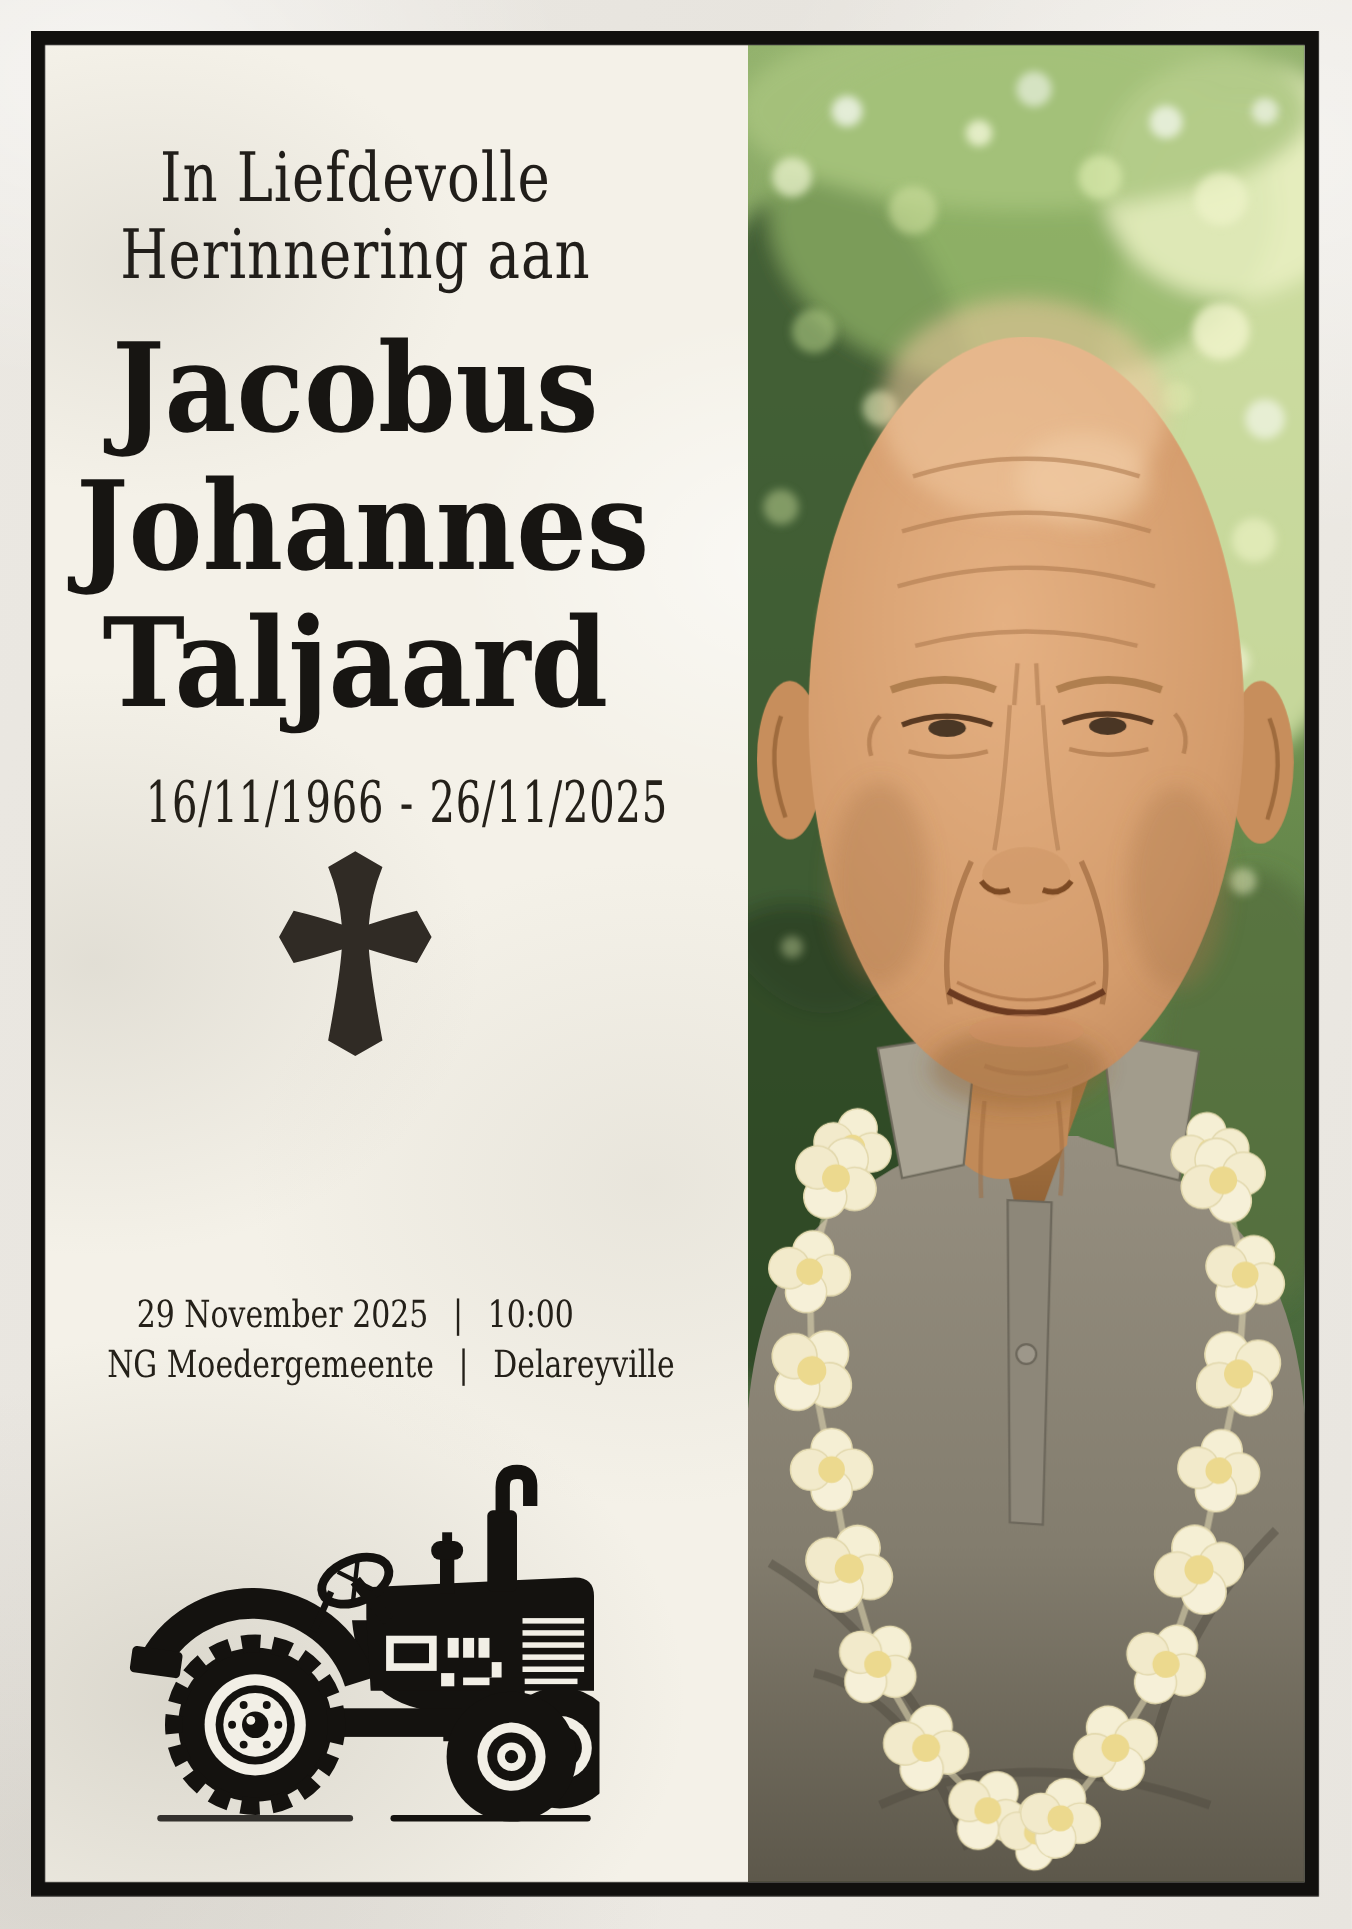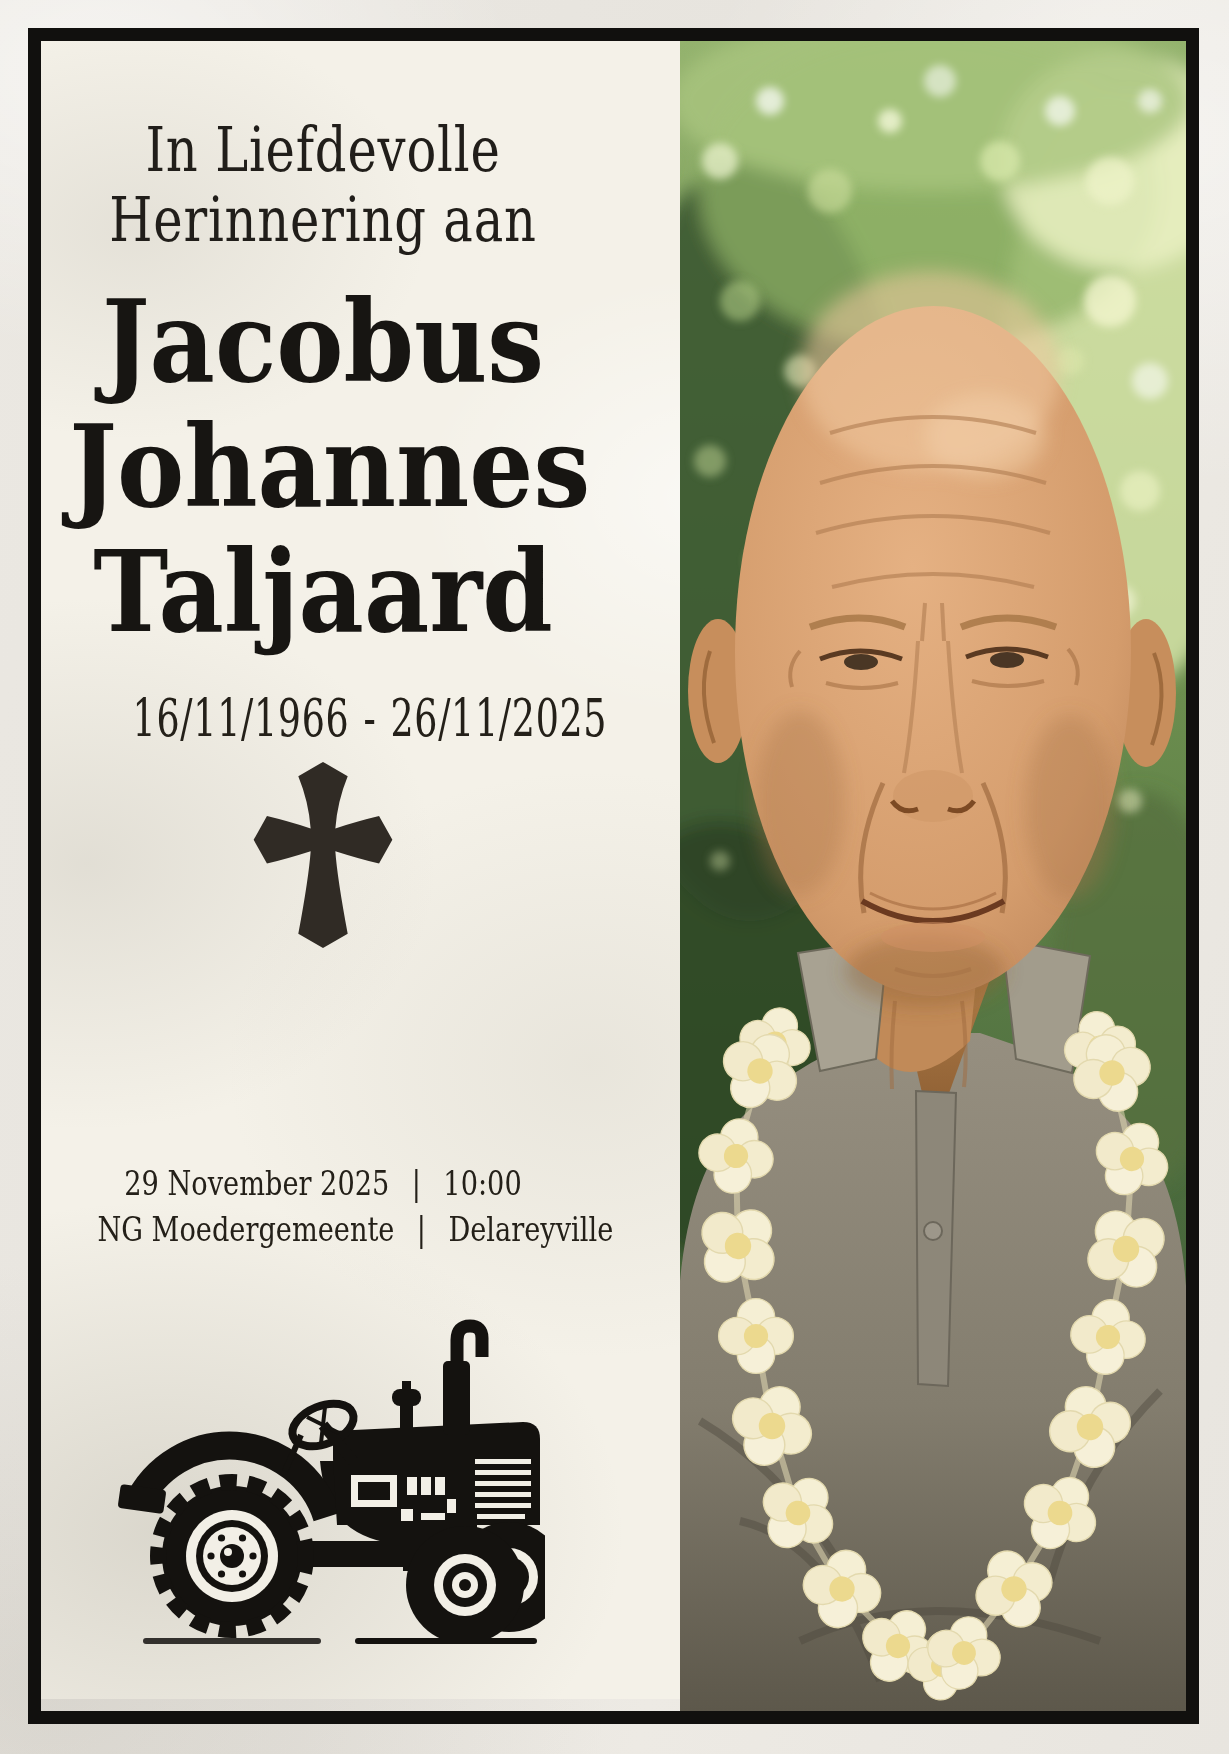--- a/index.html
+++ b/index.html
@@ -11,21 +11,21 @@
       radial-gradient(800px 600px at 4% 96%, rgba(180,176,166,.30), transparent 70%),
       linear-gradient(105deg,#ebe8e2,#e7e4de 45%,#edeae4 65%,#e8e5df);
     font-family:"DejaVu Serif","Liberation Serif",serif;
     color:#1b1916;
   }
   .frame{
     position:absolute;left:28px;top:28px;width:1145px;height:1670px;
     border:13px solid #11100e;z-index:5;pointer-events:none;
   }
   .panel{
-    position:absolute;left:41px;top:29px;width:763px;height:1670px;
+    position:absolute;left:41px;top:41px;width:763px;height:1670px;
     background-color:#f4f1e8;
     background-image:
       radial-gradient(420px 300px at 12% 12%, rgba(188,184,173,.28), transparent 70%),
       radial-gradient(500px 380px at 6% 50%, rgba(183,179,168,.30), transparent 70%),
       radial-gradient(640px 460px at 16% 90%, rgba(168,164,151,.34), transparent 72%),
       radial-gradient(420px 320px at 88% 28%, rgba(255,255,255,.55), transparent 70%),
       radial-gradient(520px 420px at 72% 62%, rgba(186,182,170,.20), transparent 70%);
   }
   .photo-wrap{position:absolute;left:680px;top:41px;width:506px;height:1670px;}
   .photo-wrap svg{display:block;}

